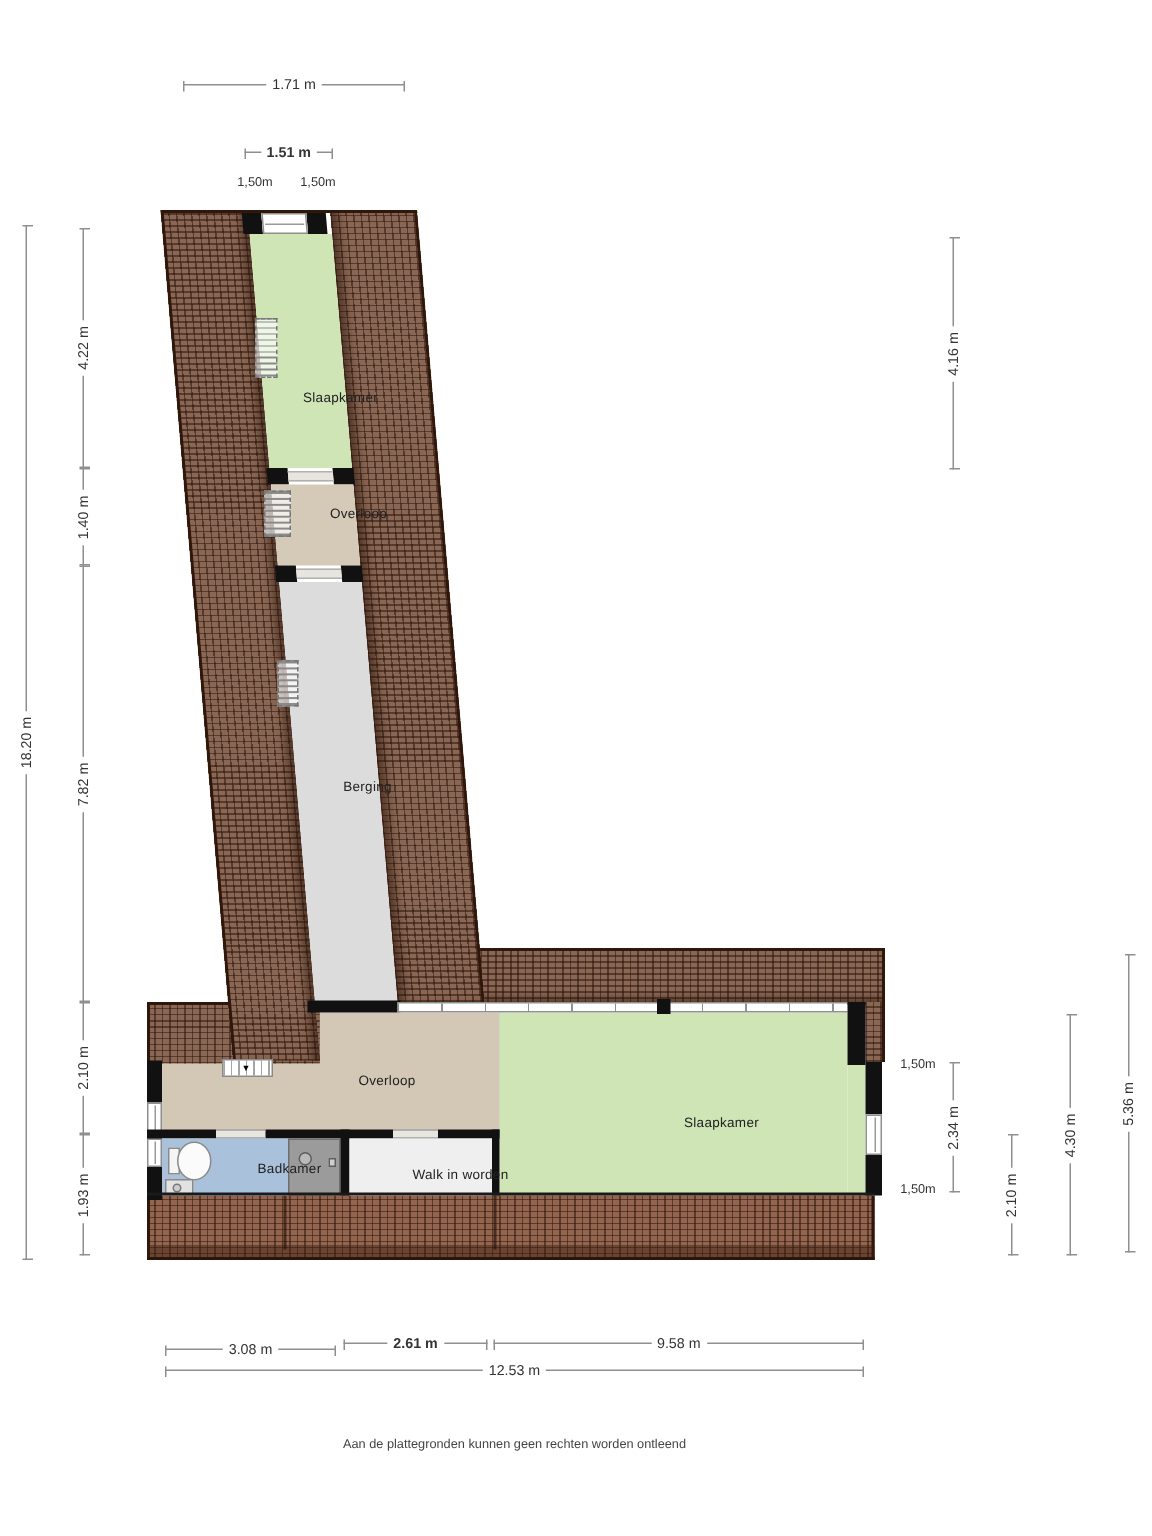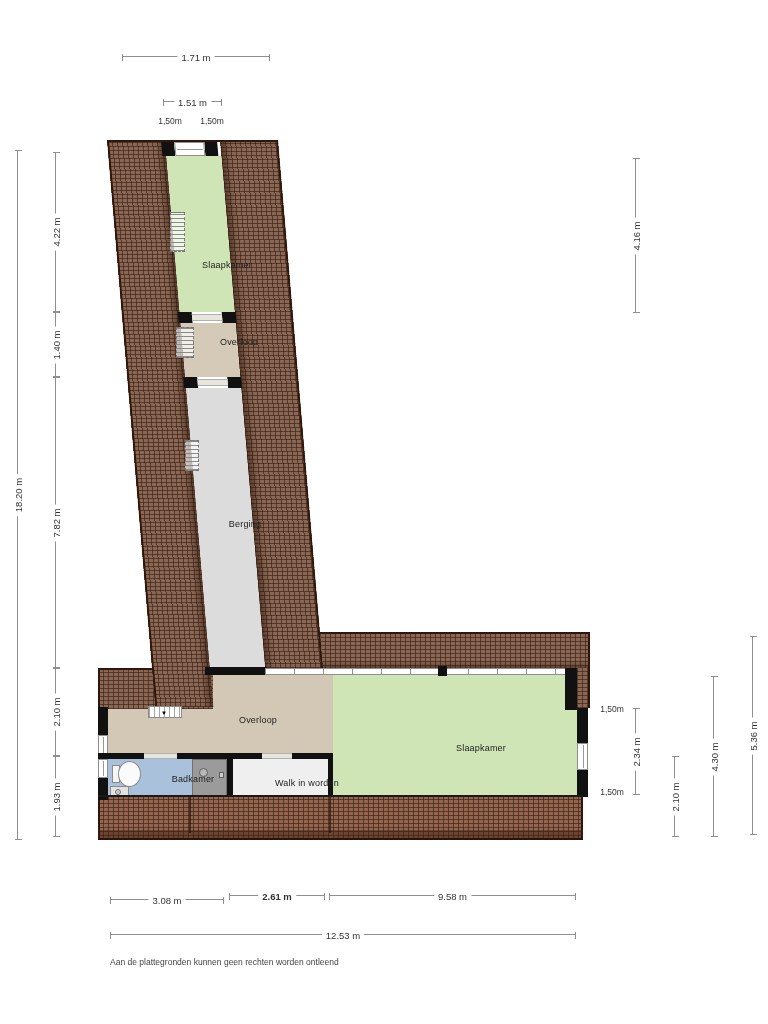--- a/index.html
+++ b/index.html
@@ -40,21 +40,21 @@
   .dimv{position:absolute;width:0;border-left:1px solid #8f8f8f;}
   .dimv::before,.dimv::after{content:"";position:absolute;left:-3px;height:1px;width:7px;background:#8f8f8f;}
   .dimv::before{top:0;} .dimv::after{bottom:0;}
   .dimv>span{position:absolute;left:0;top:50%;transform:translate(-50%,-50%) rotate(-90deg);background:#fff;
     padding:0 4px;font-size:9.5px;color:#333;white-space:nowrap;}
   .smalldim{position:absolute;transform:translate(-50%,-50%);font-size:8.5px;color:#333;white-space:nowrap;}
   
   #wing{position:absolute;left:107px;top:140px;width:171px;height:567px;
     transform:skewX(4.87deg);transform-origin:0 0;}
   #wing .roof{position:absolute;}
-  .footer{position:absolute;left:110px;width:466px;text-align:left;font-size:8.5px;color:#444;line-height:13px;}
+  .footer{position:absolute;left:110px;width:466px;text-align:center;font-size:8.5px;color:#444;line-height:13px;}
   .fixture{position:absolute;box-sizing:border-box;}
 </style>
 </head>
 <body>
 
 <div id="canvas">
 
   <div class="roof" style="left:300px;top:632px;width:290px;height:36px;border-top:2px solid #2f170c;
               box-shadow:inset -2px 0 0 #2f170c, inset 0 -7px 5px -2px rgba(42,20,10,.5);"></div>
 
@@ -137,21 +137,21 @@
   <div class="rlabel" style="left:213px;top:342px;">Overloop</div>
   <div class="rlabel" style="left:219px;top:524px;">Berging</div>
   <div class="rlabel" style="left:232px;top:720px;">Overloop</div>
   <div class="rlabel" style="left:167px;top:779px;">Badkamer</div>
   <div class="rlabel" style="left:281px;top:783px;">Walk in worden</div>
   <div class="rlabel" style="left:455px;top:748px;">Slaapkamer</div>
 
   <div class="dimh" style="left:122px;top:56px;width:148px;">
     <span>1.71 m</span>
     </div>
-  <div class="dimh" style="left:163px;top:101px;width:59px;">
+  <div class="dimh" style="left:163px;top:101px;width:59px;font-weight:bold;">
     <span>1.51 m</span>
     </div>
   <div class="smalldim" style="left:170px;top:121px;">1,50m</div>
   <div class="smalldim" style="left:212px;top:121px;">1,50m</div>
 
   <div class="dimv" style="left:17px;top:150px;height:690px;">
     <span>18.20 m</span>
     </div>
   <div class="dimv" style="left:55px;top:152px;height:160px;">
     <span>4.22 m</span>
@@ -189,21 +189,21 @@
 
   <div class="dimh" style="left:110px;top:899px;width:114px;">
     <span>3.08 m</span>
     </div>
   <div class="dimh" style="left:229px;top:895px;width:96px;font-weight:bold;">
     <span>2.61 m</span>
     </div>
   <div class="dimh" style="left:329px;top:895px;width:247px;">
     <span>9.58 m</span>
     </div>
-  <div class="dimh" style="left:110px;top:934px;width:466px;">
+  <div class="dimh" style="left:110px;top:913px;width:466px;">
     <span>12.53 m</span>
     </div>
 
   <div class="footer" style="top:956px;">
     <div>Aan de plattegronden kunnen geen rechten worden ontleend</div>
   </div>
 
 </div>
 
 </body></html>

